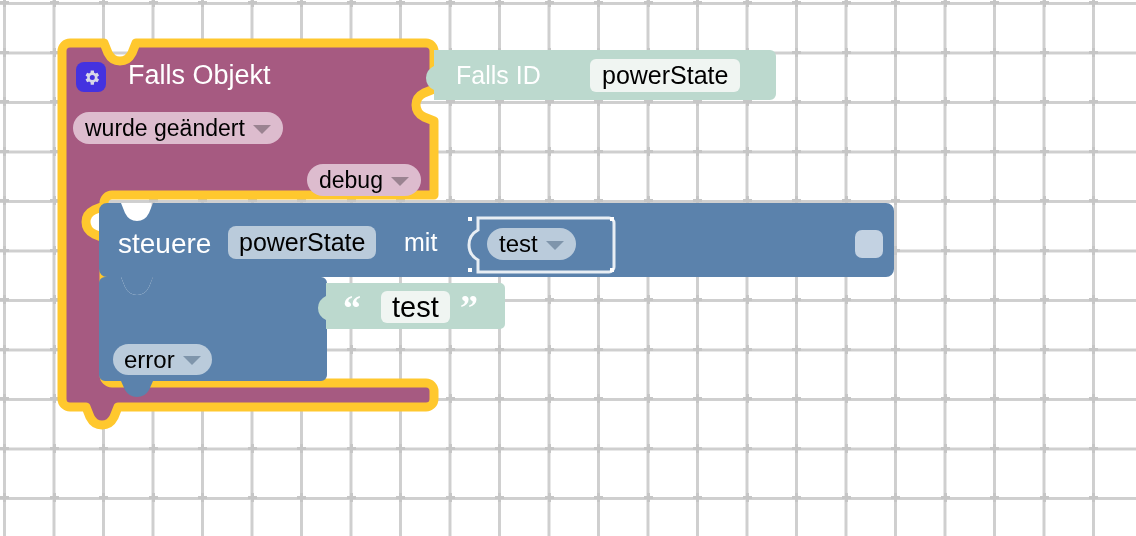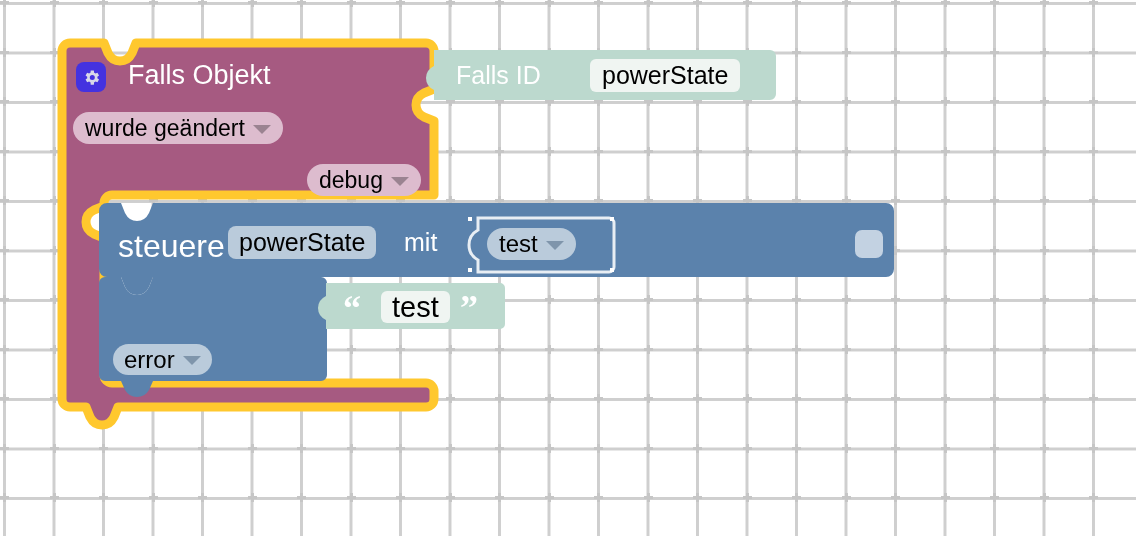--- a/index.html
+++ b/index.html
@@ -434,21 +434,21 @@
         a 8 8 0 0 1 8 8
         L 795 66
         a 8 8 0 0 1 -8 8
         L 54 74
         l -4 10 q -4 8 -12 8 q -8 0 -12 -8 l -4 -10
         L 8 74
         a 8 8 0 0 1 -8 -8
         Z" fill="#5b82ac"></path>
     </svg>
 
-    <div class="lbl lbl-white" style="left:118px; top:230px; font-size:32px;">steuere</div>
+    <div class="lbl lbl-white" style="left:118px; top:230px; font-size:28px;">steuere</div>
     <div class="field" style="left:228px; top:226px; height:33px; padding:0 11px; border-radius:8px; background:#bacbdb;">
       <span class="field-text lbl-black" style="font-size:25px;">powerState</span>
     </div>
     <div class="lbl lbl-white" style="left:404px; top:230px; font-size:25px;">mit</div>
 
     <svg class="block-svg" width="160" height="60" viewBox="0 0 160 60" style="left:462px; top:216px;">
       <path d="
         M 16 2
         L 147 2
         a 5 5 0 0 1 5 5

